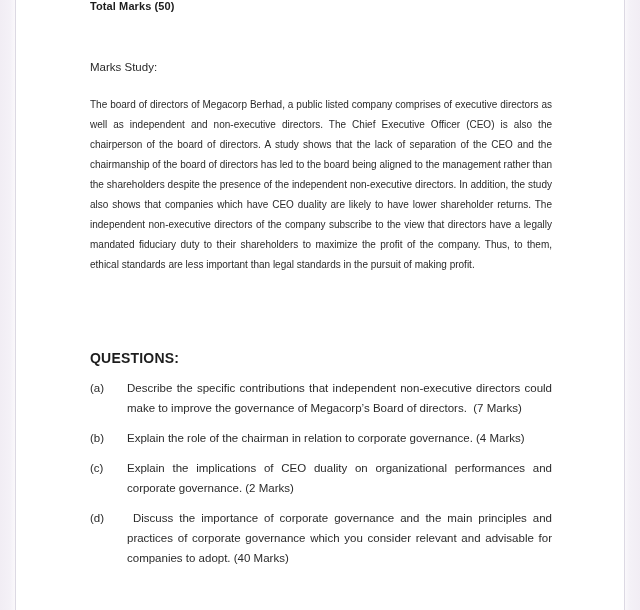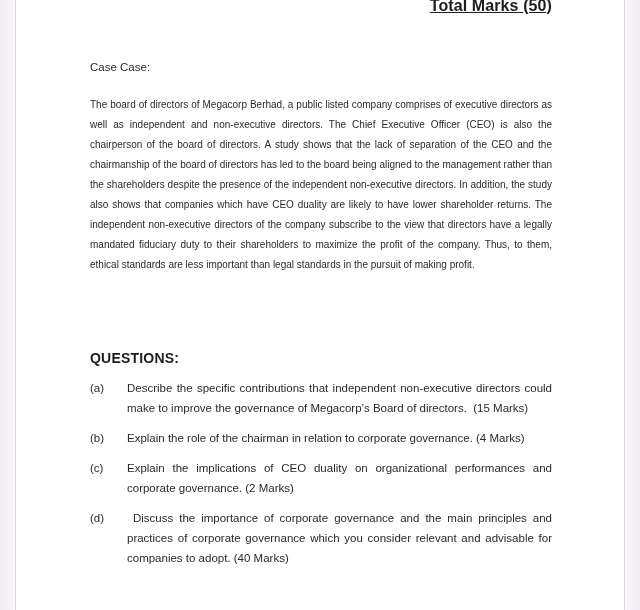--- a/index.html
+++ b/index.html
@@ -53,27 +53,26 @@
     left: 74px;   
     top: 0;
     width: 462px; 
   }
 
   .doc-title {
     position: absolute;
     top: -1px;
     left: 0;
     width: 462px;
-    text-align: right;
-    font-size: 16px;
+    text-align: left;
+    font-size: 11px;
     font-weight: bold;
     color: #1d1d1d;
     letter-spacing: 0.1px;
     line-height: 14px;
-    text-decoration: underline;
   }
 
   .case-study-label {
     position: absolute;
     top: 57px;
     left: 0;
     font-size: 11.5px;
     color: #2a2a2a;
     line-height: 20px;
   }
@@ -138,31 +137,31 @@
 </style>
 </head>
 <body>
 
 <div id="viewer">
   <div id="page">
     <div id="content">
 
       <div class="doc-title">Total Marks (50)</div>
 
-      <div class="case-study-label">Case Case:</div>
+      <div class="case-study-label">Marks Study:</div>
 
       <div class="case-body">The board of directors of Megacorp Berhad, a public listed company comprises of executive directors as well as independent and non-executive directors.  The Chief Executive Officer (CEO) is also the chairperson of the board of directors. A study shows that the lack of separation of the CEO and the chairmanship of the board of directors has led to the board being aligned to the management rather than the shareholders despite the presence of the independent non-executive directors. In addition, the study also shows that companies which have CEO duality are likely to have lower shareholder returns. The independent non-executive directors of the company subscribe to the view that directors have a legally mandated fiduciary duty to their shareholders to maximize the profit of the company. Thus, to them, ethical standards are less important than legal standards in the pursuit of making profit.</div>
 
       <div class="questions-heading">QUESTIONS:</div>
 
       <div id="question-list">
 
         <div class="question-item">
           <span class="q-label">(a)</span>
-          <span class="q-text">Describe the specific contributions that independent non-executive directors could make to improve the governance of Megacorp’s Board of directors.  (15 Marks)</span>
+          <span class="q-text">Describe the specific contributions that independent non-executive directors could make to improve the governance of Megacorp’s Board of directors.  (7 Marks)</span>
         </div>
 
         <div class="question-item last-line-natural">
           <span class="q-label">(b)</span>
           <span class="q-text">Explain the role of the chairman in relation to corporate governance. (4 Marks)</span>
         </div>
 
         <div class="question-item">
           <span class="q-label">(c)</span>
           <span class="q-text">Explain the implications of CEO duality on organizational performances and corporate governance. (2 Marks)</span>

